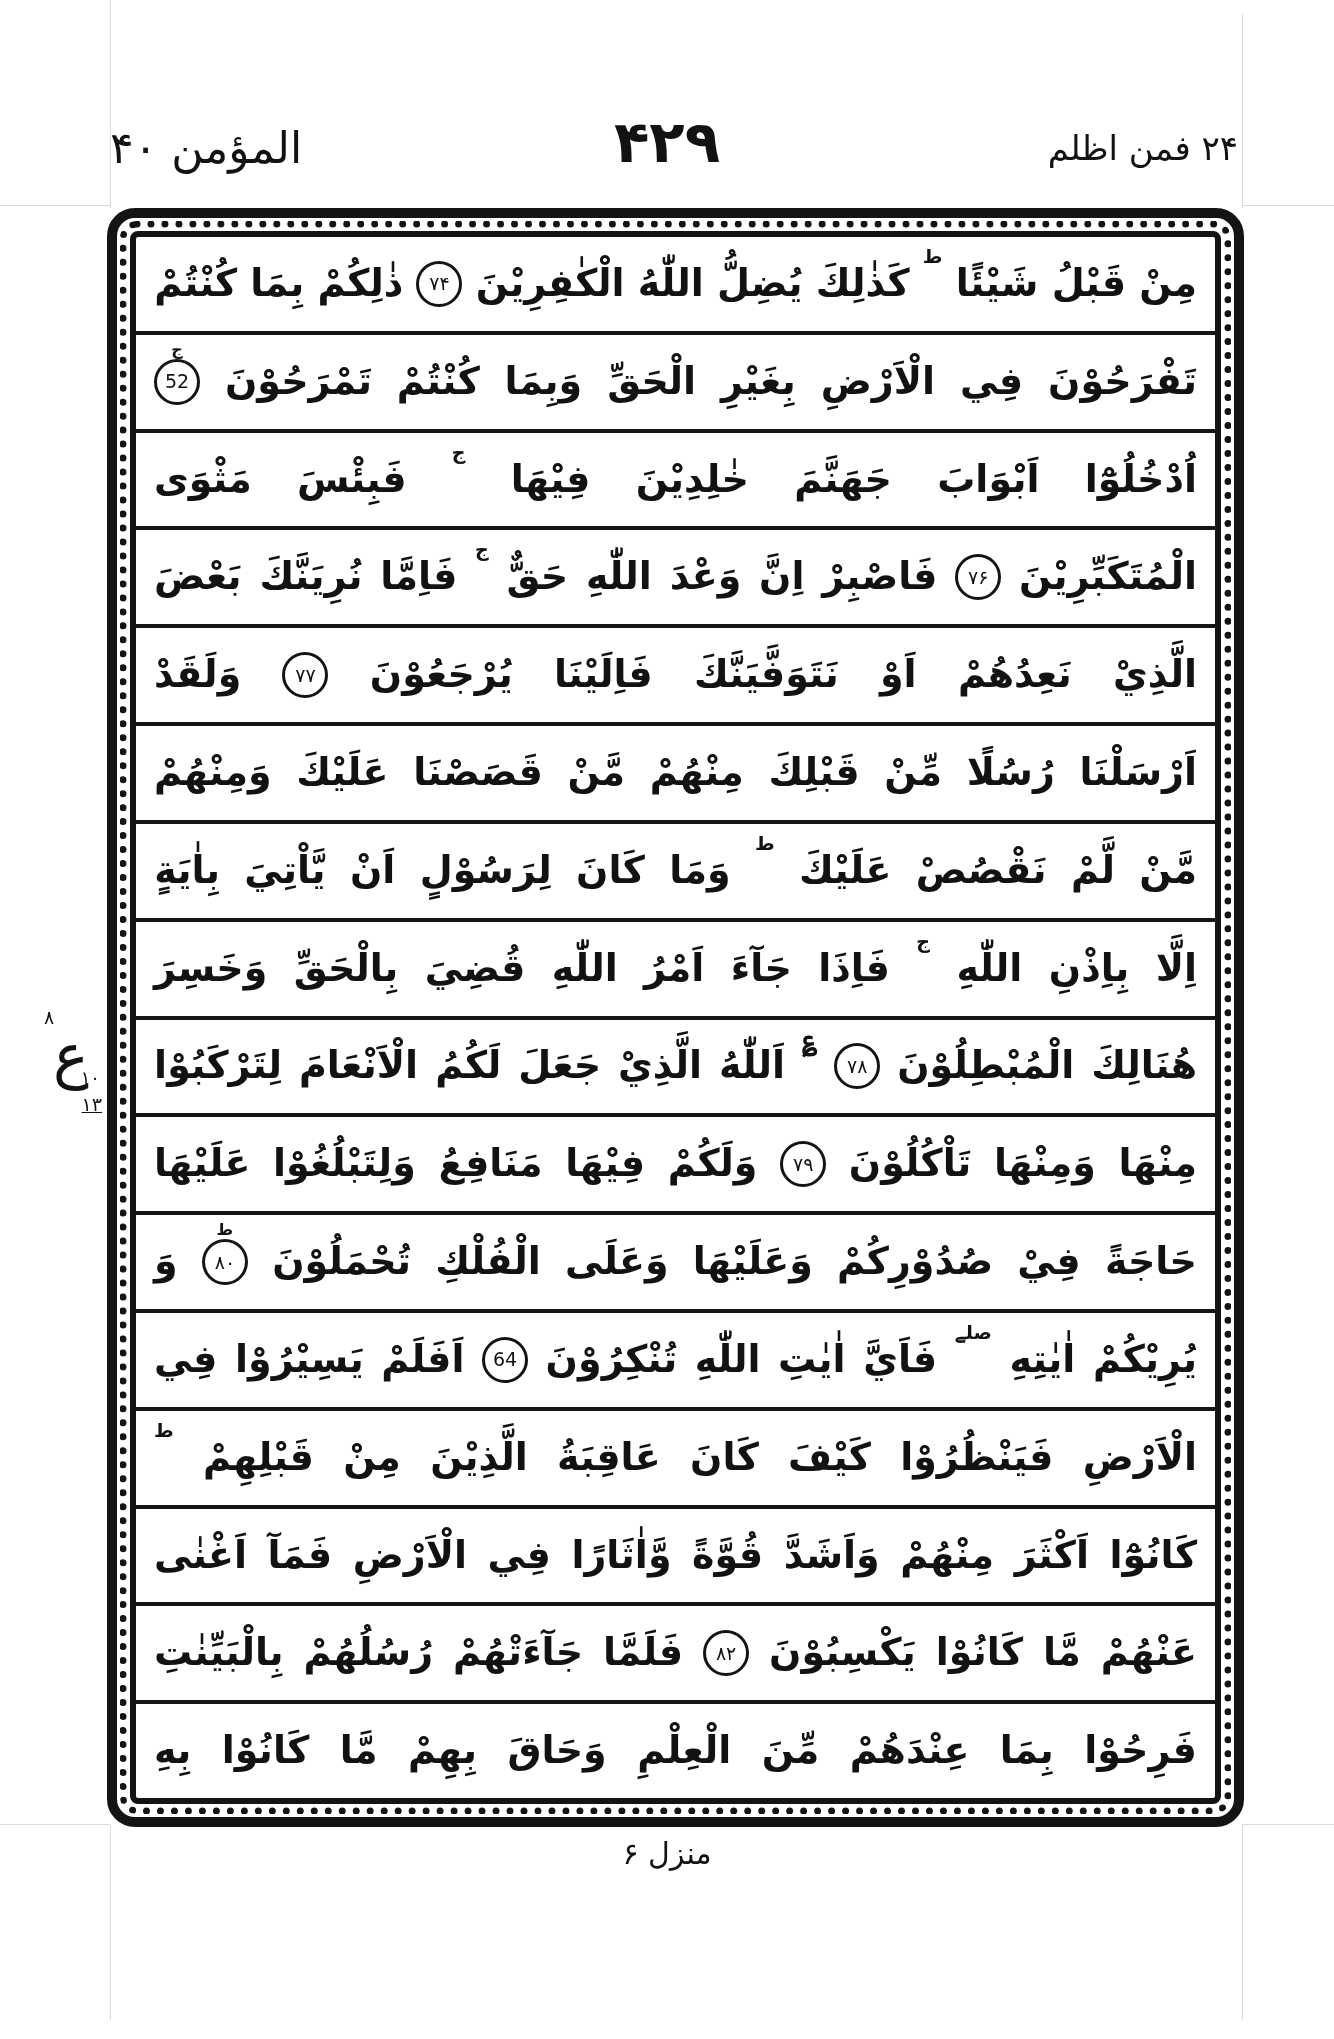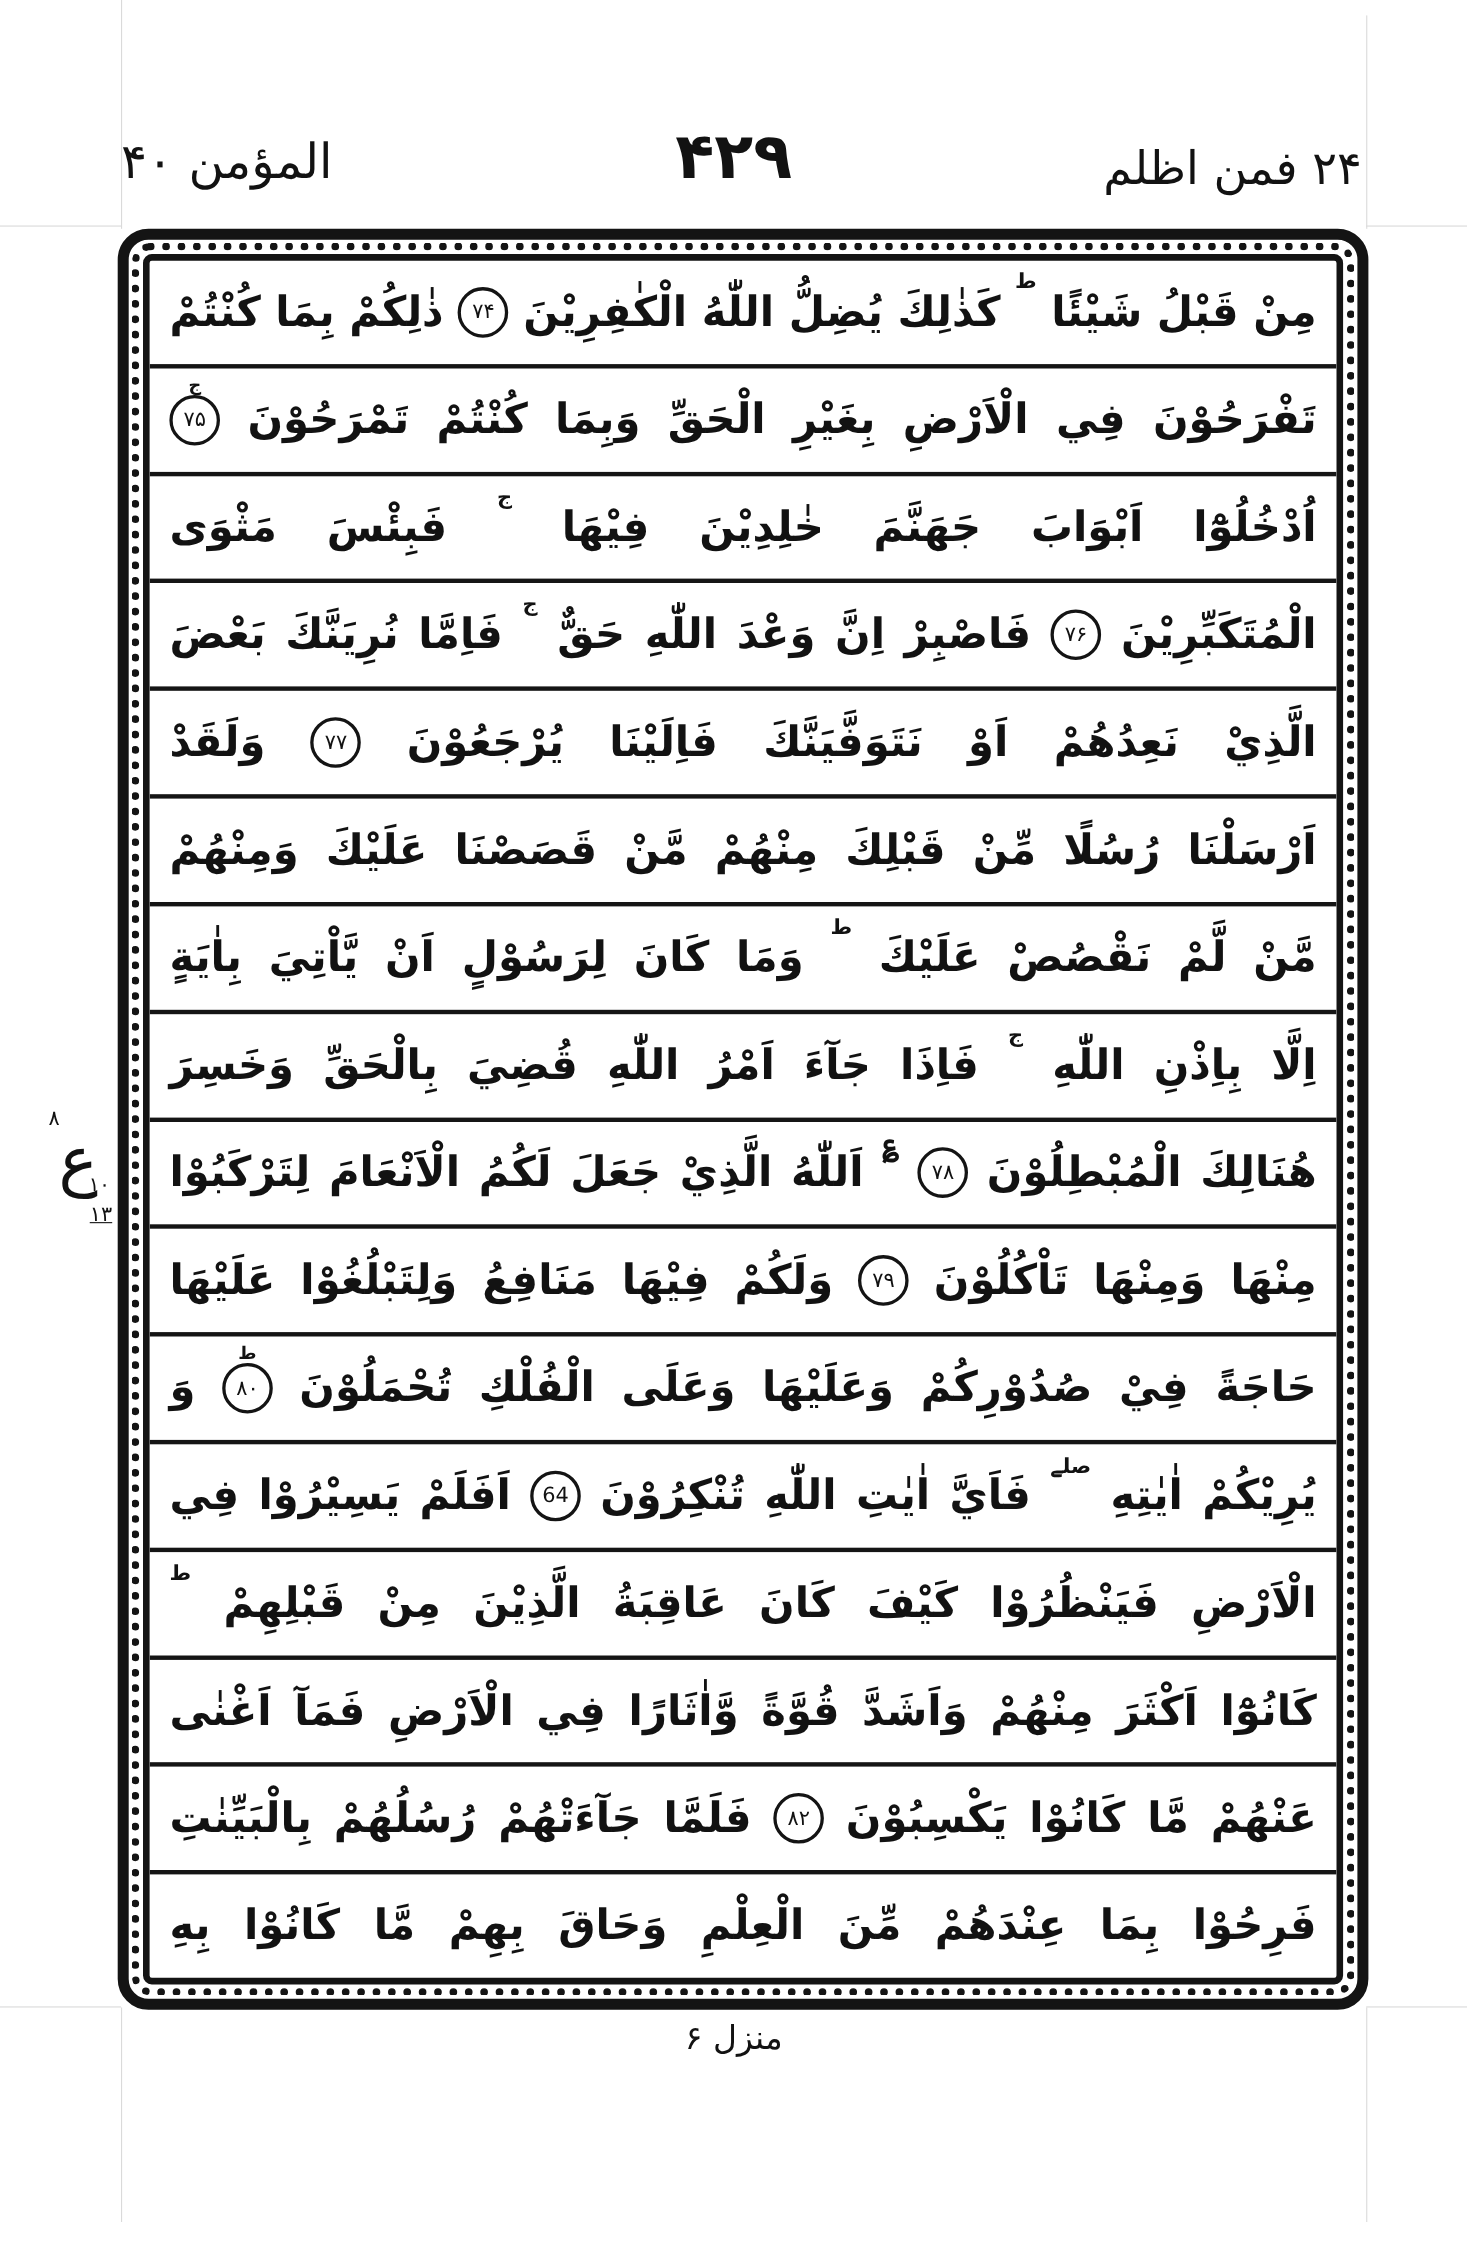--- a/index.html
+++ b/index.html
@@ -9,21 +9,21 @@
   }
   
   .trim{position:absolute;background:#dadada;}
   .trim.v{width:1px;}
   .trim.h{height:1px;}
 
   
   .hdr{position:absolute;direction:rtl;white-space:nowrap;}
   .surah-label{left:110px;top:122px;font-size:44px;text-align:center;}
   .page-number{left:50%;top:108px;transform:translateX(-50%);font-size:58px;font-weight:bold;letter-spacing:16px;}
-  .juz-label{right:96px;top:128px;font-size:42px;}
+  .juz-label{right:96px;top:128px;font-size:34px;}
 
   
   .frame{position:absolute;left:107px;top:208px;width:1137px;height:1619px;box-sizing:border-box;}
   .f1{height:100%;box-sizing:border-box;border:10px solid #141414;border-radius:28px;padding:3px;background:#fff;}
   .f2{height:100%;box-sizing:border-box;border:7px dotted #141414;border-radius:17px;padding:3px;}
   .f3{height:100%;box-sizing:border-box;border:6px solid #141414;border-radius:8px;overflow:hidden;
       display:flex;flex-direction:column;}
 
   
   .line{
@@ -107,21 +107,21 @@
             <div class="line">
               <span class="word">تَفْرَحُوْنَ</span>
               <span class="word">فِي</span>
               <span class="word">الْاَرْضِ</span>
               <span class="word">بِغَيْرِ</span>
               <span class="word">الْحَقِّ</span>
               <span class="word">وَبِمَا</span>
               <span class="word">كُنْتُمْ</span>
               <span class="word">تَمْرَحُوْنَ</span>
               <span class="verse">
-                <span class="vnum">۷۵</span>
+                <span class="vnum">52</span>
                 <span class="vmark">ج</span>
               </span>
             </div>
             <div class="line">
               <span class="word">اُدْخُلُوْٓا</span>
               <span class="word">اَبْوَابَ</span>
               <span class="word">جَهَنَّمَ</span>
               <span class="word">خٰلِدِيْنَ</span>
               <span class="word">فِيْهَا</span>
               <span class="waqf">ج</span>

